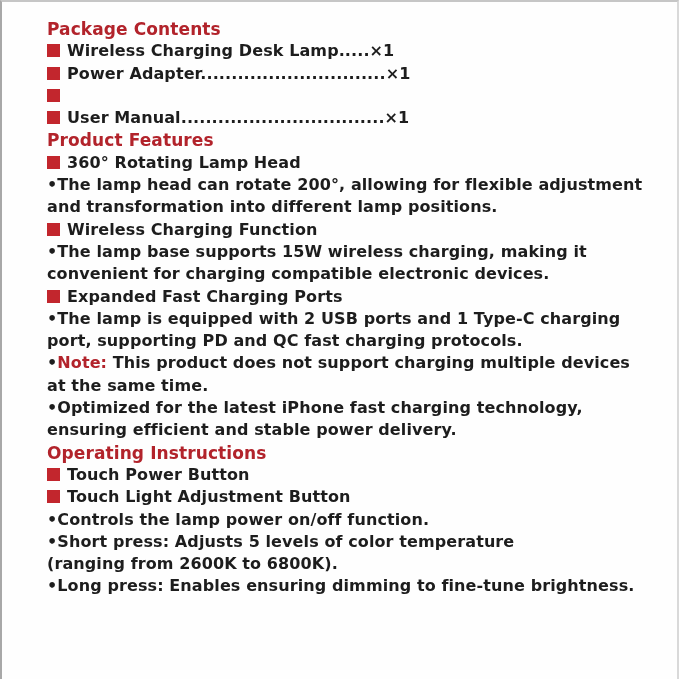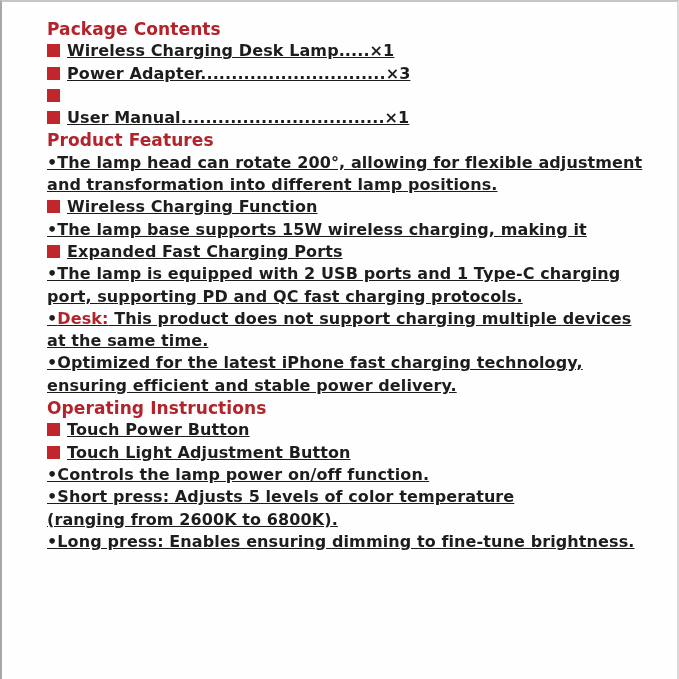--- a/index.html
+++ b/index.html
@@ -29,54 +29,55 @@
   .section + .section { }
   .section-heading {
     color: #b2232b;
     font-size: 17px;
     line-height: 22.3px;
     white-space: nowrap;
   }
   .line {
     white-space: nowrap;
     line-height: 22.3px;
-    text-decoration: underline;
   }
   .sq {
     display: inline-block;
     width: 13px;
     height: 13px;
     background: #c2262d;
     margin-right: 7px;
     transform: translateY(1px);
   }
   .seg-red { color: #b2232b; }
 </style>
 </head>
 <body>
 
 <div class="page">
   <div id="sections-root">
       <div class="section">
         <div class="section-heading">Package Contents</div>
         <div class="line"><span class="sq"></span><span>Wireless Charging Desk Lamp.....×1</span></div>
-        <div class="line"><span class="sq"></span><span>Power Adapter..............................×3</span></div>
+        <div class="line"><span class="sq"></span><span>Power Adapter..............................×1</span></div>
         <div class="line"><span class="sq"></span></div>
         <div class="line"><span class="sq"></span><span>User Manual.................................×1</span></div>
       </div>
       <div class="section">
         <div class="section-heading">Product Features</div>
+        <div class="line"><span class="sq"></span><span>360° Rotating Lamp Head</span></div>
         <div class="line"><span>•The lamp head can rotate 200°, allowing for flexible adjustment</span></div>
         <div class="line"><span>and transformation into different lamp positions.</span></div>
         <div class="line"><span class="sq"></span><span>Wireless Charging Function</span></div>
         <div class="line"><span>•The lamp base supports 15W wireless charging, making it</span></div>
+        <div class="line"><span>convenient for charging compatible electronic devices.</span></div>
         <div class="line"><span class="sq"></span><span>Expanded Fast Charging Ports</span></div>
         <div class="line"><span>•The lamp is equipped with 2 USB ports and 1 Type-C charging</span></div>
         <div class="line"><span>port, supporting PD and QC fast charging protocols.</span></div>
-        <div class="line"><span>•</span><span class="seg-red">Desk:</span><span> This product does not support charging multiple devices</span></div>
+        <div class="line"><span>•</span><span class="seg-red">Note:</span><span> This product does not support charging multiple devices</span></div>
         <div class="line"><span>at the same time.</span></div>
         <div class="line"><span>•Optimized for the latest iPhone fast charging technology,</span></div>
         <div class="line"><span>ensuring efficient and stable power delivery.</span></div>
       </div>
       <div class="section">
         <div class="section-heading">Operating Instructions</div>
         <div class="line"><span class="sq"></span><span>Touch Power Button</span></div>
         <div class="line"><span class="sq"></span><span>Touch Light Adjustment Button</span></div>
         <div class="line"><span>•Controls the lamp power on/off function.</span></div>
         <div class="line"><span>•Short press: Adjusts 5 levels of color temperature</span></div>

